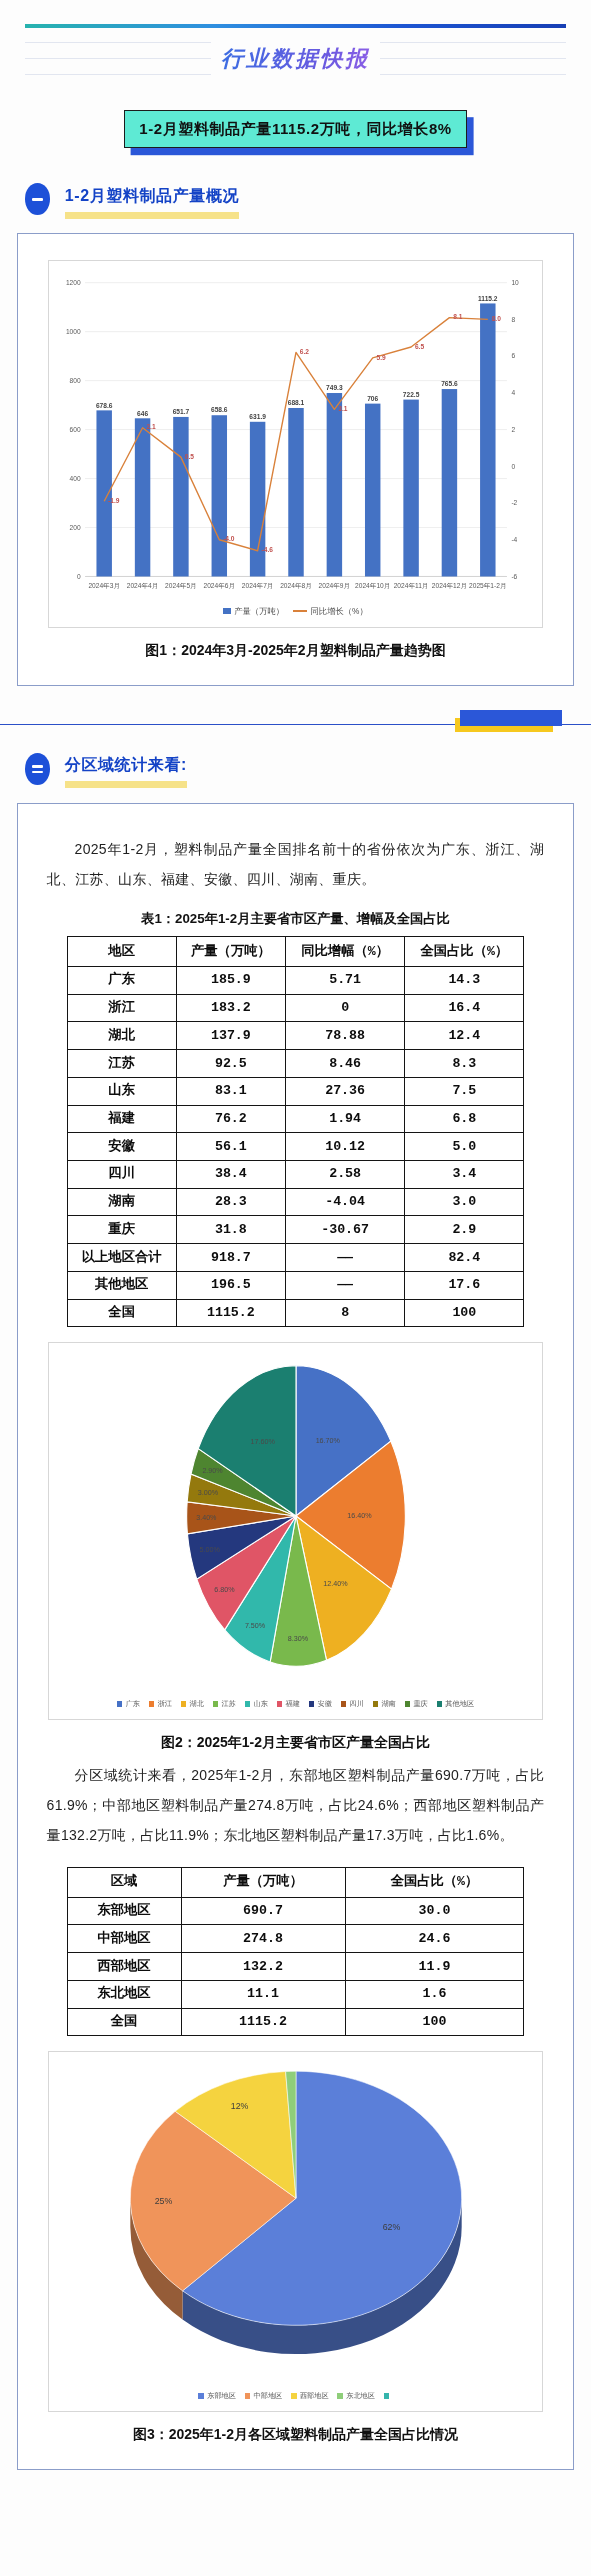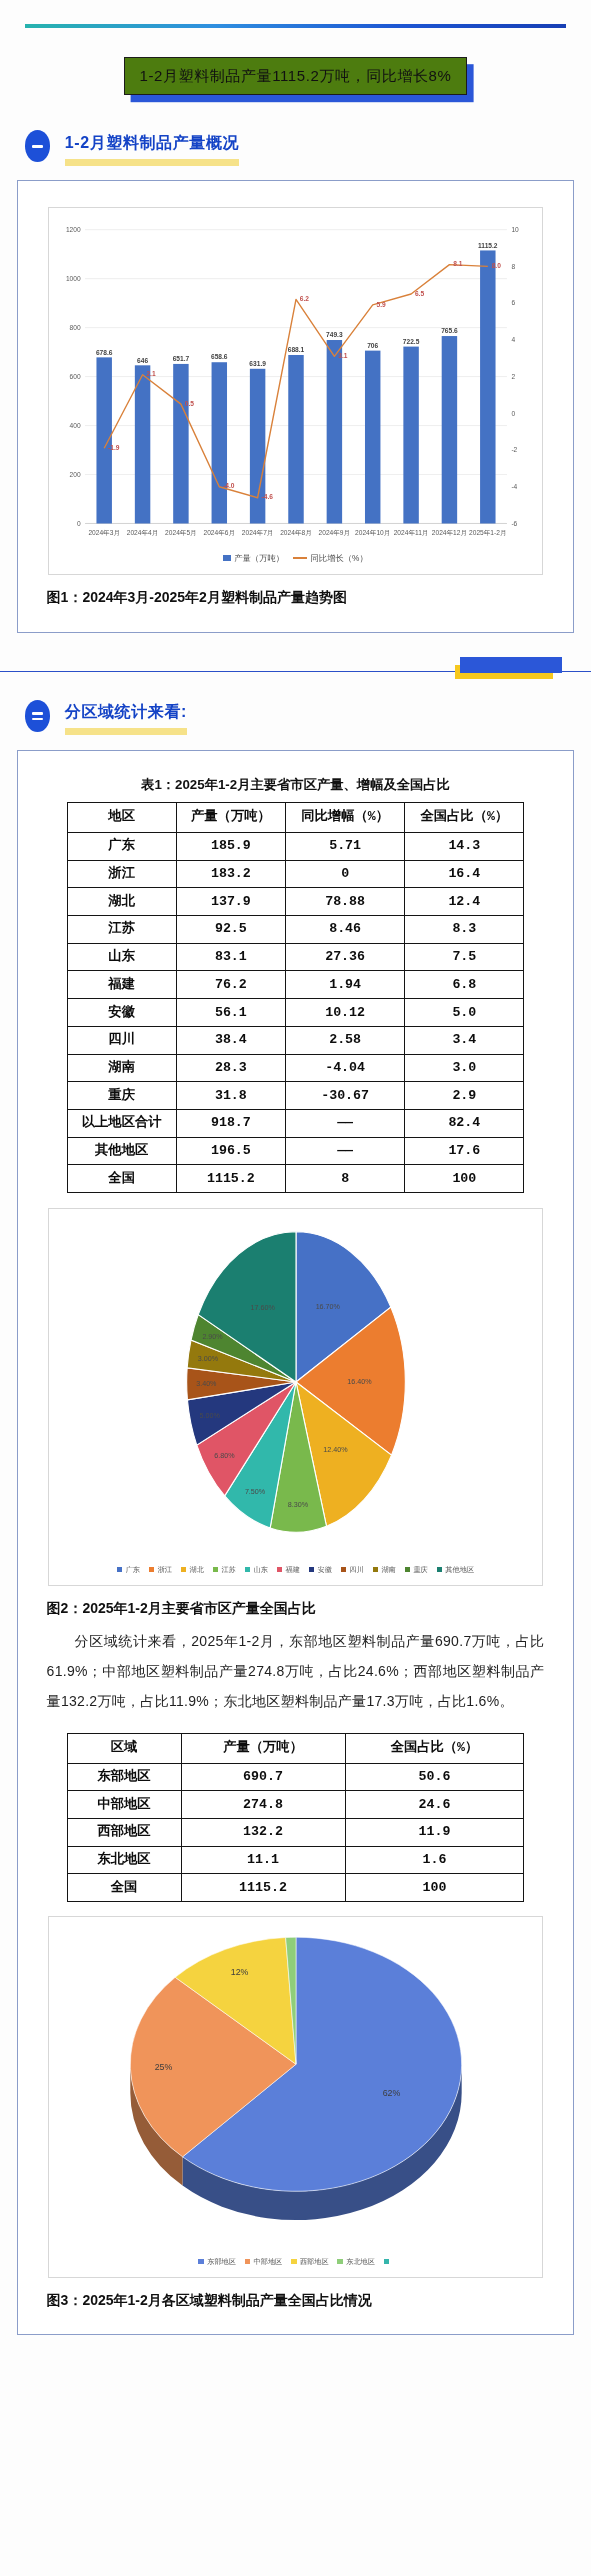--- a/index.html
+++ b/index.html
@@ -17,39 +17,39 @@
   .deco-lines{flex:1; height:34px;
     background:repeating-linear-gradient(to bottom,#e2e6f0 0 1.1px,transparent 1.1px 16px);}
   .masthead h1{
     margin:0; font-size:22px; font-weight:bold; font-style:italic; letter-spacing:2.8px;
     background:linear-gradient(90deg,#3c6de2,#6a5ae0 70%,#8a5fe6);
     -webkit-background-clip:text; background-clip:text; color:transparent; white-space:nowrap;}
 
   
   .headline-wrap{display:flex; justify-content:center; margin:29px 0 35px 0;}
   .headline-box{
-    position:relative; background:#4d7c0f; border:1.7px solid #1c1c1c;
-    padding:8.8px 14.4px; font-size:15px; font-weight:normal; color:#111;
+    position:relative; background:#5eead4; border:1.7px solid #1c1c1c;
+    padding:8.8px 14.4px; font-size:15px; font-weight:bold; color:#111;
     box-shadow:6.6px 7.2px 0 #2b57d8; letter-spacing:0.6px;}
 
   
   .sec-head{display:flex; align-items:flex-start; gap:14.4px; margin:19px 25px 14.4px 25px;}
   .sec-icon{width:25.4px; height:32px; border-radius:50%; background:#1d50d8; flex:0 0 auto;
     display:flex; flex-direction:column; align-items:center; justify-content:center; gap:2.8px;}
   .sec-icon i{display:block; width:11.6px; height:2.8px; border-radius:1.1px; background:#ffffff;}
   .sec-title-wrap{display:inline-block; position:relative; padding-top:2.2px;}
   .sec-title-wrap h2{margin:0; font-size:16px; font-weight:bold; color:#1443c6; letter-spacing:0.6px;
     position:relative; z-index:1;}
   .sec-title-wrap .hl{height:7.2px; background:#f6e289; margin-top:5px; width:100%;}
 
   
   .card{margin:0 16.6px; background:#ffffff; border:1.1px solid #8b9dc9; padding:22px 29px 19px 29px;}
   .para{font-size:14px; line-height:2.15; color:#1f1f1f; text-indent:2em; margin:7.7px 0 16.6px 0;
     text-align:justify; letter-spacing:0.3px;}
-  .fig-cap{text-align:left; font-size:14px; font-weight:bold; color:#111; margin:14.4px 0 5.5px 0;}
+  .fig-cap{text-align:center; font-size:14px; font-weight:bold; color:#111; margin:14.4px 0 5.5px 0;}
   .tbl-cap{text-align:center; font-size:13.3px; font-weight:bold; color:#111; margin:3.3px 0 7.7px 0;}
 
   .chart-box{border:1.1px solid #d7d7d7; background:#fff; padding:7.7px 3.3px 5.5px 3.3px; margin:3.3px 1.1px;}
   .chart-box svg{display:block; margin:0 auto;}
 
   .legend{display:flex; justify-content:center; align-items:center; flex-wrap:wrap;
     gap:8.8px; margin:5.5px 0 4.4px 0;}
   .legend .item{display:inline-flex; align-items:center; gap:3.3px; font-size:7.2px; color:#595959;}
   .legend .sw-rect{display:inline-block; width:7.7px; height:6px;}
   .legend .sw-sq{display:inline-block; width:5.5px; height:5.5px;}
@@ -68,20 +68,25 @@
   .divider .rule{position:absolute; left:0; right:0; bottom:8.8px; height:1.7px; background:#2b50c8;}
   .divider .tag-y{position:absolute; right:38px; bottom:2.2px; width:98px; height:14.4px; background:#f6c81e;}
   .divider .tag-b{position:absolute; right:29px; bottom:7.7px; width:102px; height:16.6px; background:#2b57d8;}
 </style>
 </head>
 <body>
 
 <div class="page">
 
   <div class="top-rule"></div>
+  <div class="masthead">
+    <div class="deco-lines"></div>
+    <h1>行业数据快报</h1>
+    <div class="deco-lines"></div>
+  </div>
 
   <div class="headline-wrap">
     <div class="headline-box">
       <span>1-2月塑料制品产量1115.2万吨，同比增长8%</span>
     </div>
   </div>
 
   <div class="sec-head">
     <div class="sec-icon">
         <i></i>
@@ -190,20 +195,21 @@
         <i></i>
         <i></i>
       </div>
     <div class="sec-title-wrap">
       <h2>分区域统计来看:</h2>
       <div class="hl"></div>
     </div>
   </div>
 
   <div class="card">
+    <p class="para">2025年1-2月，塑料制品产量全国排名前十的省份依次为广东、浙江、湖北、江苏、山东、福建、安徽、四川、湖南、重庆。</p>
 
     <p class="tbl-cap">表1：2025年1-2月主要省市区产量、增幅及全国占比</p>
     <table class="data">
         <thead>
           <tr>
             <th>地区</th>
             <th>产量（万吨）</th>
             <th>同比增幅（%）</th>
             <th>全国占比（%）</th>
           </tr>
@@ -371,21 +377,21 @@
           <tr>
             <th>区域</th>
             <th>产量（万吨）</th>
             <th>全国占比（%）</th>
           </tr>
         </thead>
         <tbody>
           <tr>
             <td>东部地区</td>
             <td>690.7</td>
-            <td>50.6</td>
+            <td>30.0</td>
           </tr>
           <tr>
             <td>中部地区</td>
             <td>274.8</td>
             <td>24.6</td>
           </tr>
           <tr>
             <td>西部地区</td>
             <td>132.2</td>
             <td>11.9</td>

